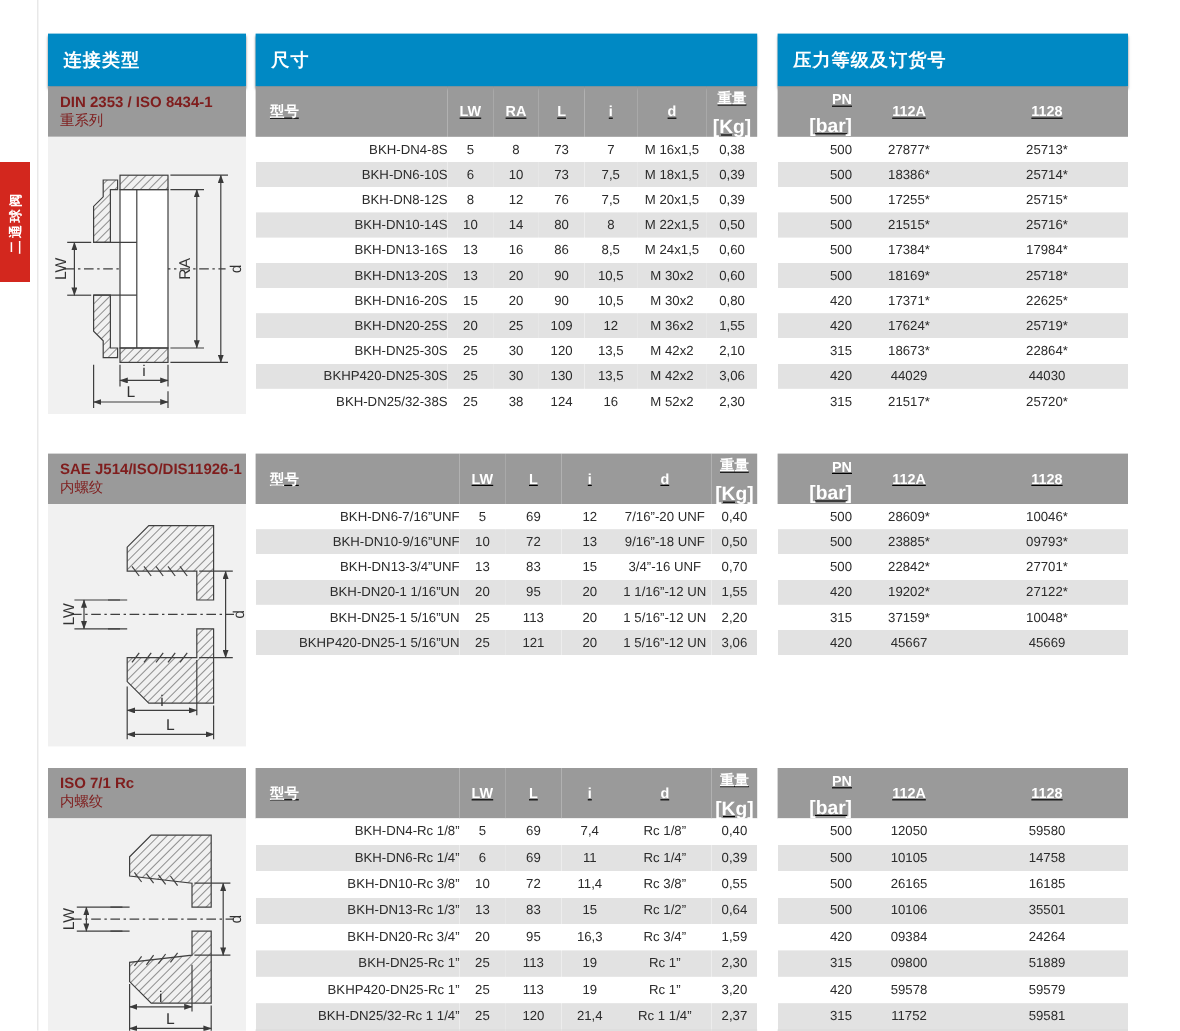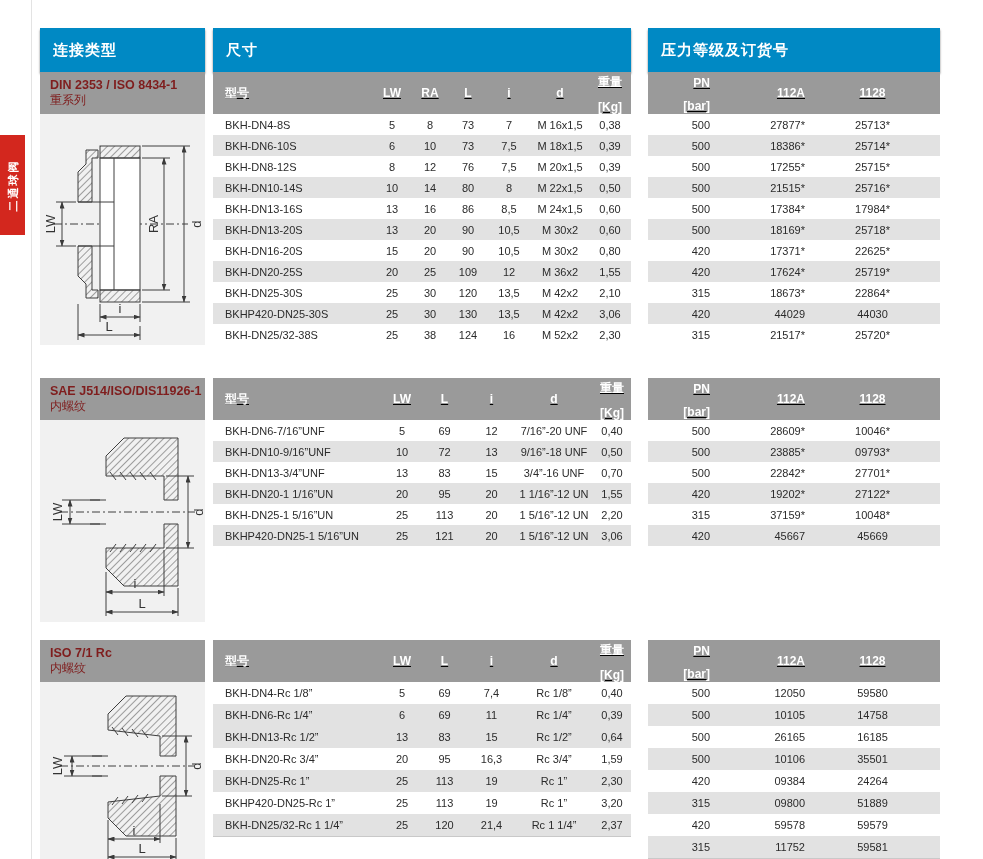--- a/index.html
+++ b/index.html
@@ -40,31 +40,31 @@
   .title-bar .t2{font-size:12px;line-height:15px;}
   
   .panel{background:#f1f1f1;display:flex;justify-content:center;align-items:flex-start;}
   .panel-1{height:231px;}
   .panel-2{height:202px;}
   .panel-3{height:187px;}
   
   table{border-collapse:collapse;table-layout:fixed;width:100%;}
   thead tr{background:#9a9a9a;height:42px;text-decoration:underline;}
   th{color:#fff;font-size:12px;font-weight:bold;text-align:center;vertical-align:middle;padding:0;}
-  .th-sub{font-size:12px;font-weight:bold;line-height:10px;margin-top:11px;}
+  .th-sub{font-size:16px;font-weight:bold;line-height:10px;margin-top:11px;}
   th.c-model,th.c-model2{text-align:left;padding-left:12px;}
   tbody tr{height:21px;background:#ffffff;}
   .sec3 tbody tr{height:22px;}
   tbody tr.even{background:#e2e2e2;}
   td{font-size:11px;color:#2b2b2b;text-align:center;padding:0;white-space:nowrap;overflow:hidden;}
-  td.c-model,td.c-model2{text-align:left;padding-left:12px;}
+  td.c-model,td.c-model2{text-align:right;padding-left:12px;}
   .c-model{width:148px;} .c-lw{width:38px;} .c-ra{width:38px;} .c-l{width:38px;}
   .c-i{width:44px;} .c-d{width:58px;} .c-wt{}
   .c-model2{width:158px;} .c-l2{width:47px;} .c-i2{width:47px;} .c-d2{width:78px;}
-  .c-pn{width:62px;text-align:right;} .c-a{width:95px;text-align:right;} .c-b{}
+  .c-pn{width:62px;text-align:right;} .c-a{width:95px;} .c-b{}
   .sec3 table{border-bottom:1px solid #c9c9c9;}
   .sec-2{margin-top:33px;}
   .sec-3{margin-top:18px;}
   svg text{font-family:"Liberation Sans","DejaVu Sans",sans-serif;}
 </style>
 </head>
 <body>
 
 <div class="vfold"></div>
 
@@ -608,22 +608,30 @@
               <td class="c-wt">0,40</td>
             </tr>
             <tr class="even">
               <td class="c-model2">BKH-DN6-Rc 1/4”</td>
               <td class="c-lw">6</td>
               <td class="c-l2">69</td>
               <td class="c-i2">11</td>
               <td class="c-d2">Rc 1/4”</td>
               <td class="c-wt">0,39</td>
             </tr>
-            <tr class="even">
-              <td class="c-model2">BKH-DN13-Rc 1/2”</td>
+            <tr class="odd">
+              <td class="c-model2">BKH-DN10-Rc 3/8”</td>
+              <td class="c-lw">10</td>
+              <td class="c-l2">72</td>
+              <td class="c-i2">11,4</td>
+              <td class="c-d2">Rc 3/8”</td>
+              <td class="c-wt">0,55</td>
+            </tr>
+            <tr class="even">
+              <td class="c-model2">BKH-DN13-Rc 1/3”</td>
               <td class="c-lw">13</td>
               <td class="c-l2">83</td>
               <td class="c-i2">15</td>
               <td class="c-d2">Rc 1/2”</td>
               <td class="c-wt">0,64</td>
             </tr>
             <tr class="odd">
               <td class="c-model2">BKH-DN20-Rc 3/4”</td>
               <td class="c-lw">20</td>
               <td class="c-l2">95</td>

